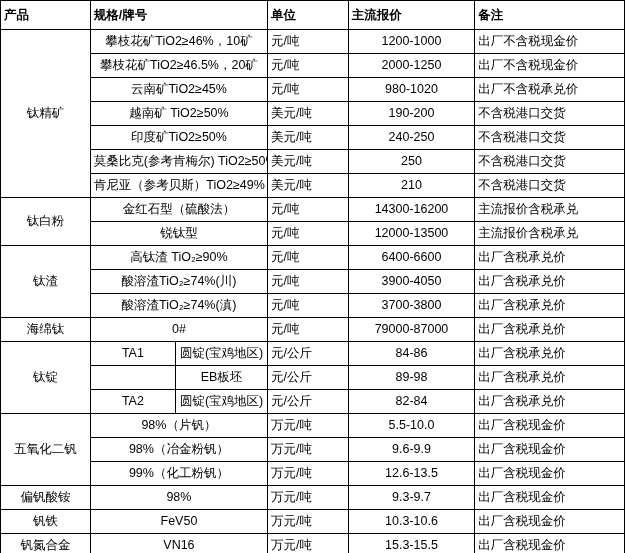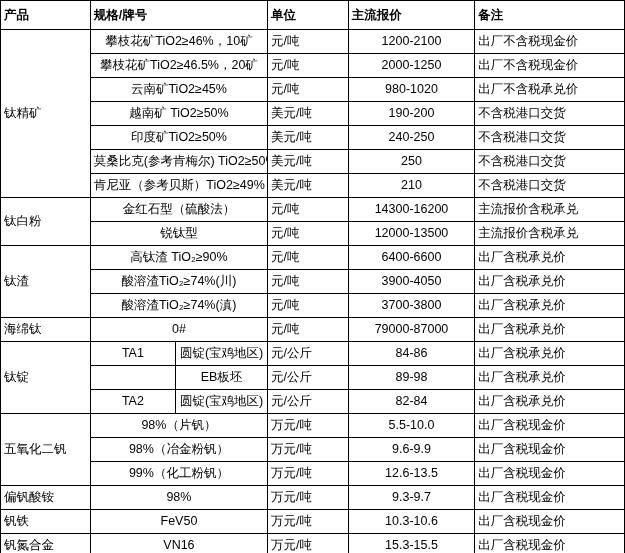--- a/index.html
+++ b/index.html
@@ -34,20 +34,21 @@
     font-size: 13.5px;
     height: 24px;
   }
   td.center {
   }
   td.left {
     text-align: center;
     padding-left: 5px;
   }
   td.cat {
+    text-align: center;
     font-size: 13px;
     margin-left: 28px;
   }
   tbody tr {
     height: 24px;
   }
   .col-prod { width: 78px; }
   .col-spec-a { width: 74px; }
   .col-spec-b { width: 80px; }
   .col-unit { width: 70px; }
@@ -73,21 +74,21 @@
       <th>单位</th>
       <th>主流报价</th>
       <th>备注</th>
     </tr>
   </thead>
   <tbody id="table-body">
       <tr>
         <td class="cat" rowspan="7">钛精矿</td>
         <td class="left" colspan="2">攀枝花矿TiO2≥46%，10矿</td>
         <td class="center">元/吨</td>
-        <td class="left">1200-2100</td>
+        <td class="left">1200-1000</td>
         <td class="center">出厂不含税现金价</td>
       </tr>
       <tr>
         <td class="left" colspan="2">攀枝花矿TiO2≥46.5%，20矿</td>
         <td class="center">元/吨</td>
         <td class="left">2000-1250</td>
         <td class="center">出厂不含税现金价</td>
       </tr>
       <tr>
         <td class="left" colspan="2">云南矿TiO2≥45%</td>

